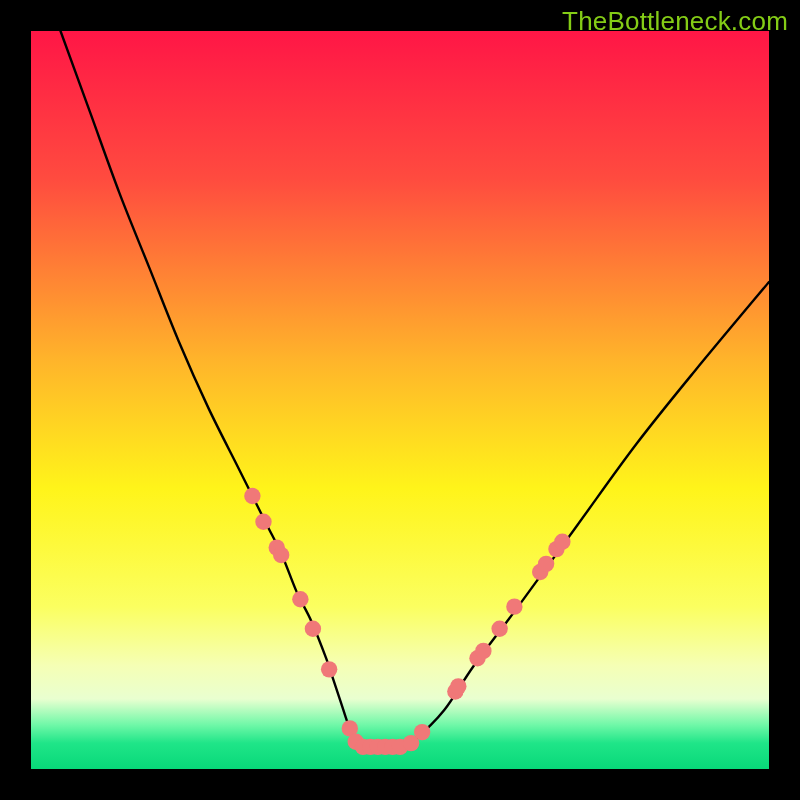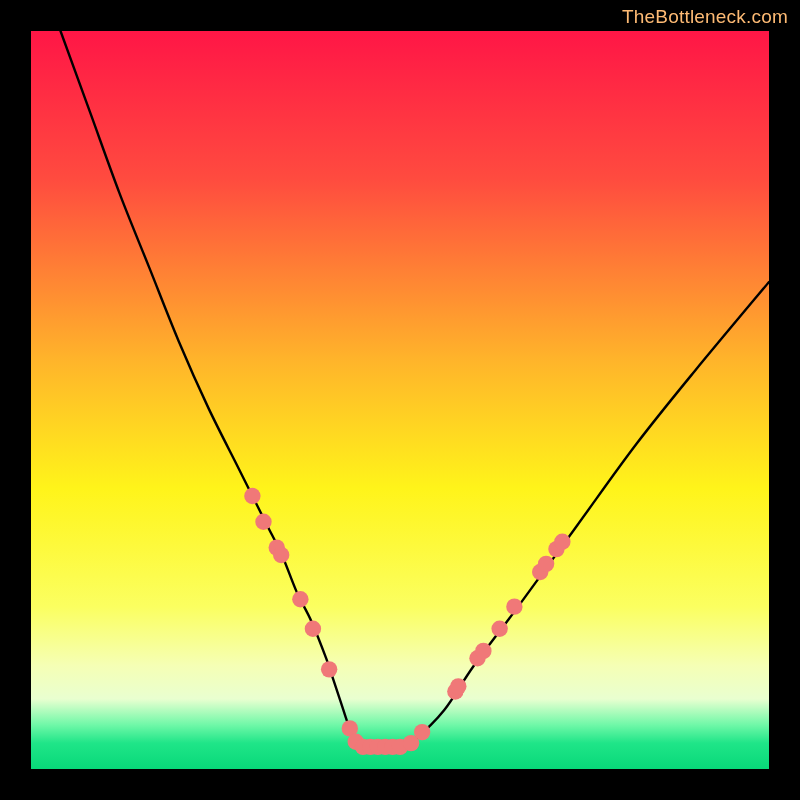--- a/index.html
+++ b/index.html
@@ -23,22 +23,22 @@
     position: absolute;
     left: 31px;
     top: 31px;
     width: 738px;
     height: 738px;
   }
   .watermark {
     position: absolute;
     top: 6px;
     right: 12px;
-    color: #fdba74;
-    font-size: 19px;
+    color: #84cc16;
+    font-size: 26px;
     font-weight: 500;
     letter-spacing: 0.2px;
   }
   svg {
     display: block;
   }
 </style>
 </head>
 <body>
 

